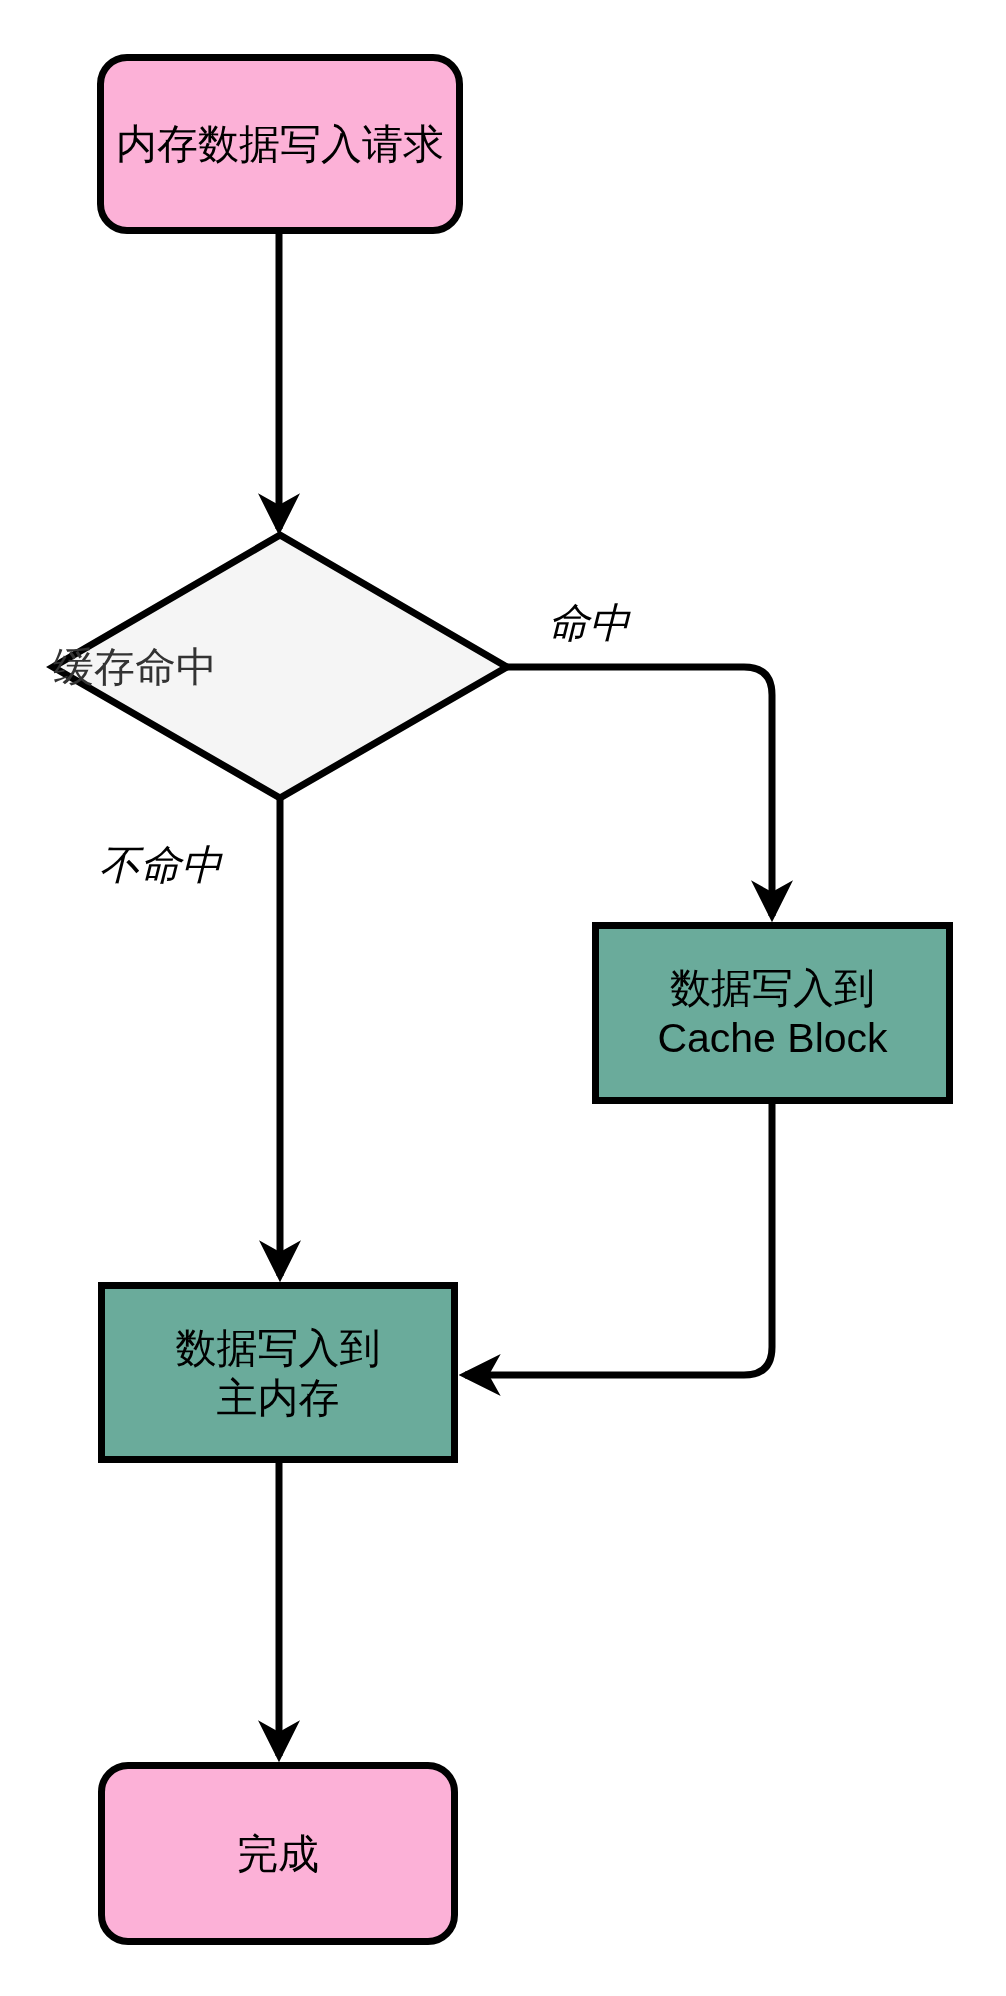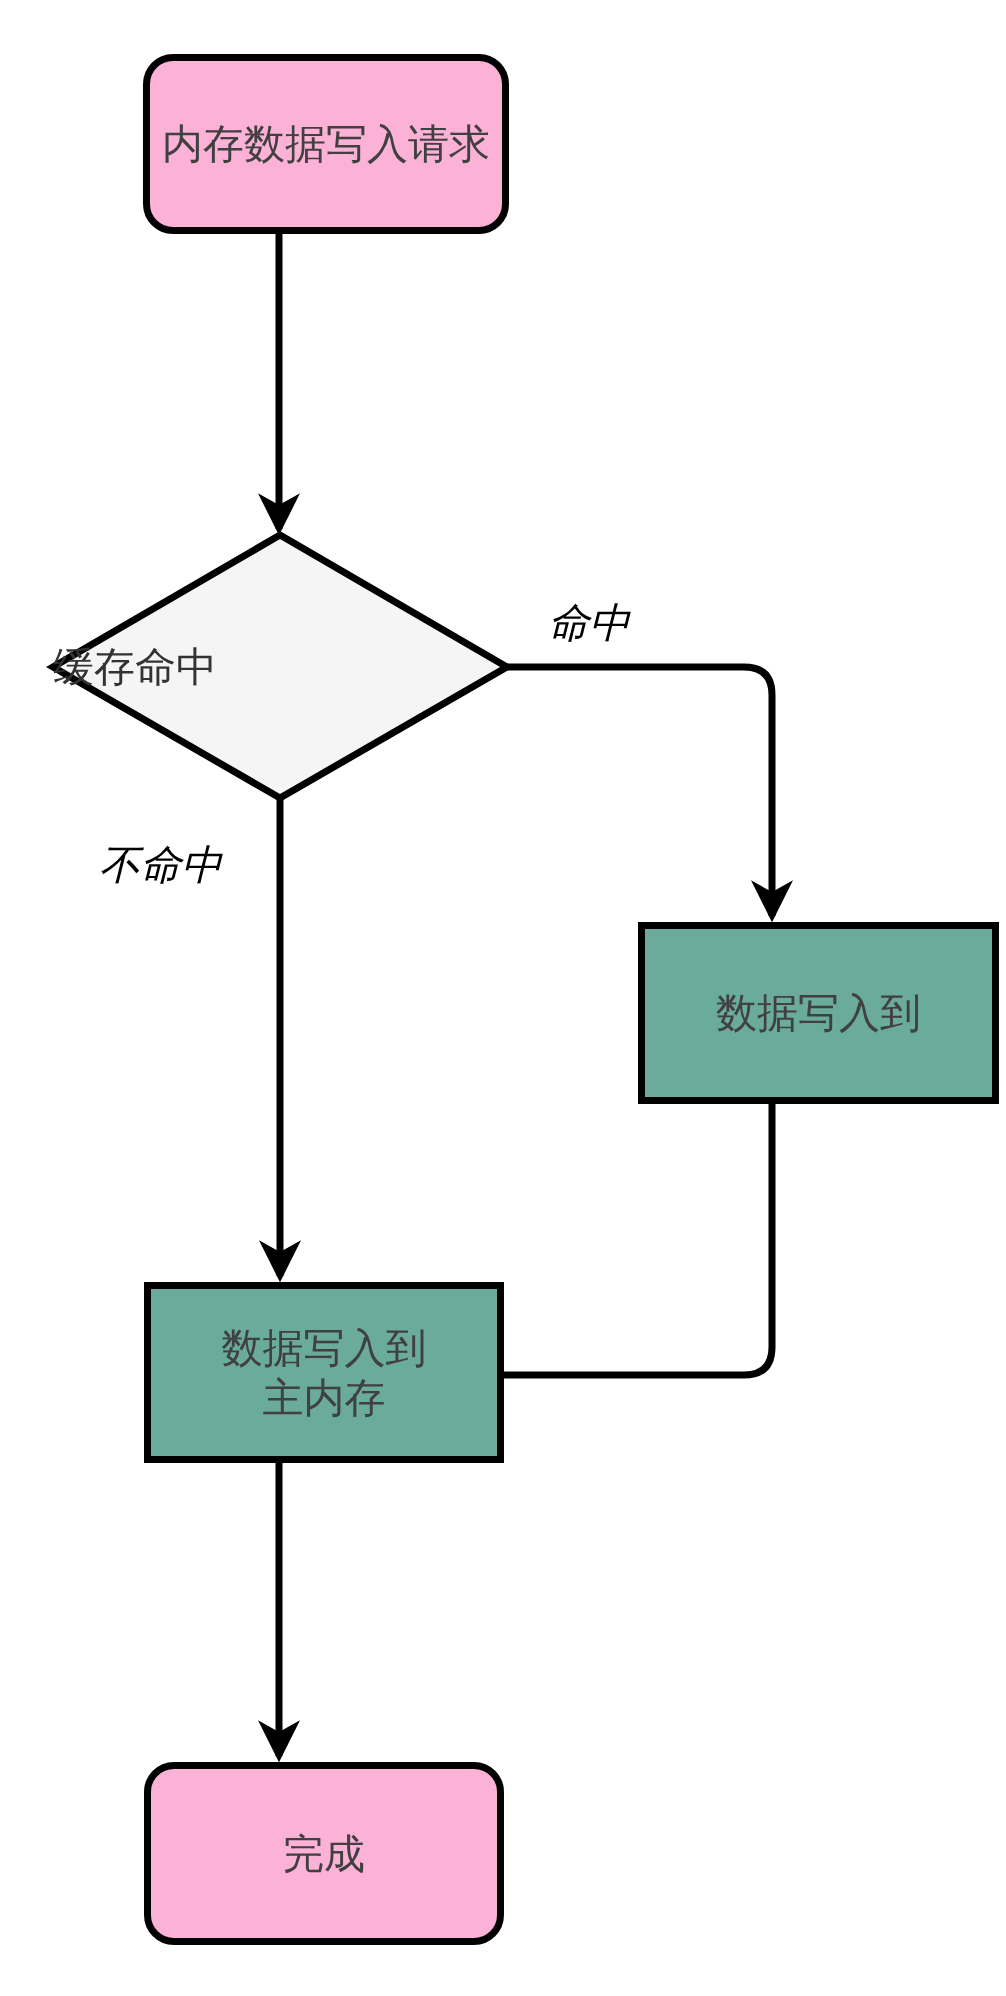--- a/index.html
+++ b/index.html
@@ -20,23 +20,22 @@
     position: absolute;
     box-sizing: border-box;
     border: 7px solid #000000;
     display: flex;
     flex-direction: column;
     align-items: center;
     justify-content: center;
     text-align: center;
     font-size: 41px;
     line-height: 50px;
-    color: #404040;
+    color: #000000;
     white-space: nowrap;
-    margin-left: 46px;
   }
   .rounded { border-radius: 30px; }
   .node-start  { left: 97px;  top: 54px;   width: 366px; height: 180px; }
   .node-cache  { left: 592px; top: 922px;  width: 361px; height: 182px; }
   .node-mainm  { left: 98px;  top: 1282px; width: 360px; height: 181px; }
   .node-done   { left: 98px;  top: 1762px; width: 360px; height: 183px; }
   .diamond-label {
     position: absolute;
     left: 53px; top: 644px;
     width: 454px;
@@ -85,20 +84,21 @@
   </div>
 
   <div class="diamond-label">缓存命中</div>
 
   <div class="edge-label label-hit">命中</div>
 
   <div class="edge-label label-miss">不命中</div>
 
   <div class="node node-cache" style="background-color: rgb(106, 171, 155);">
     <div>数据写入到</div>
+    <div>Cache Block</div>
   </div>
 
   <div class="node node-mainm" style="background-color: rgb(106, 171, 155);">
     <div>数据写入到</div>
     <div>主内存</div>
   </div>
 
   <div class="node rounded node-done" style="background-color: rgb(252, 177, 215);">
     <span>完成</span>
   </div>

